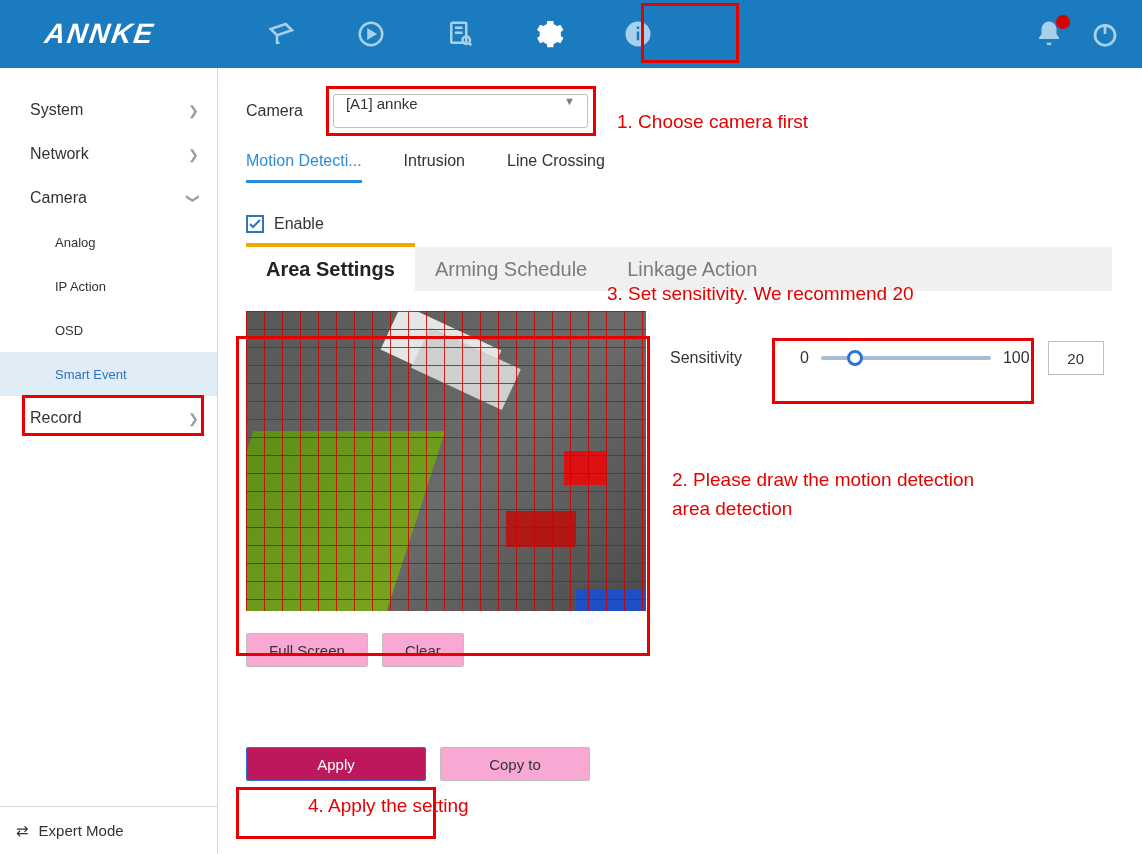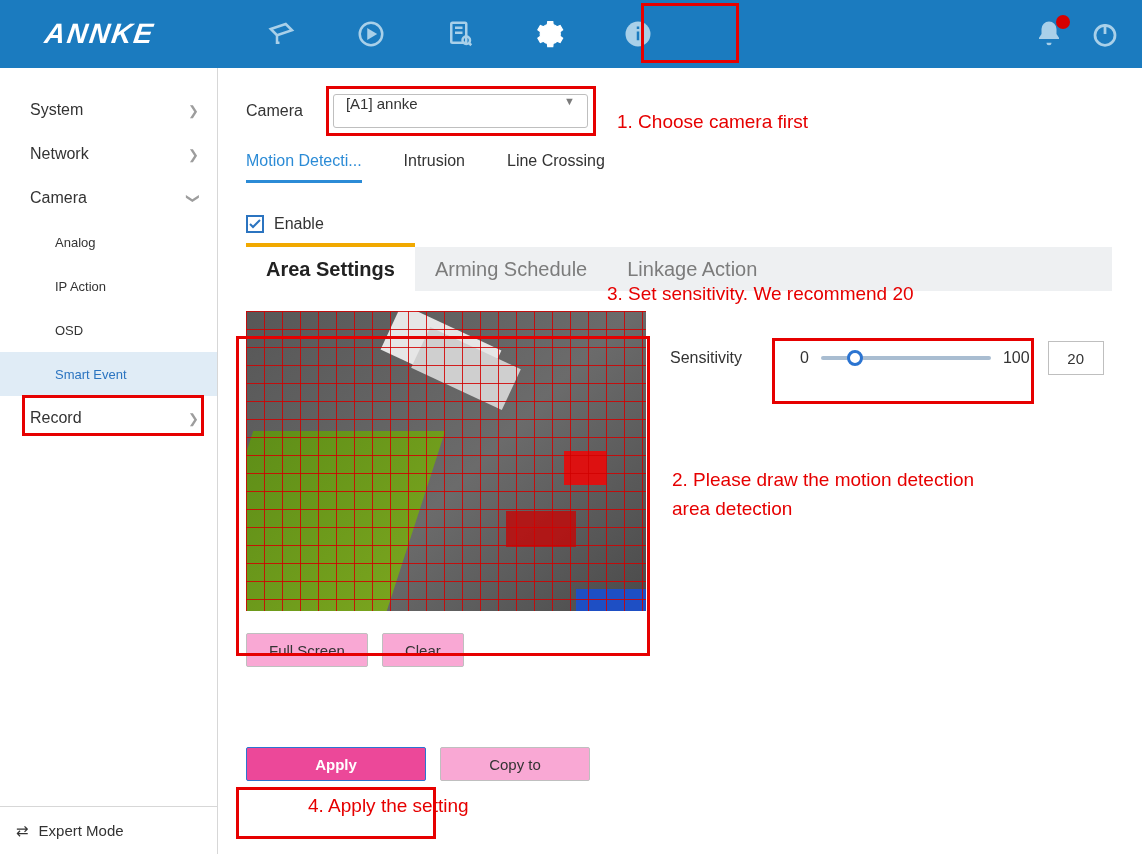--- a/index.html
+++ b/index.html
@@ -141,21 +141,21 @@
       linear-gradient(to bottom, rgba(210,0,0,0.85) 1px, transparent 1px);
     background-size: 18px 18px;
   }
 
   .btnrow { margin-top:22px; display:flex; gap:14px; }
   .btn {
     height:34px; padding:0 22px; border:1px solid #bfbfbf; background:#f9a8d4;
     display:flex; align-items:center; justify-content:center; font-size:15px; color:#333;
     cursor:pointer; border-radius:2px;
   }
-  .btn.primary { background:#ec4899; color:#fff; border-color:#2b74d1; min-width:180px;font-weight:bold; }
+  .btn.primary { background:#be185d; color:#fff; border-color:#2b74d1; min-width:180px; }
   .btn.wide { min-width:150px; }
 
   .sensitivity-block { margin-left:auto; display:flex; align-items:center; gap:18px; padding-top:30px; font-size:16px; }
   .slider {
     position:relative; width:170px; height:4px; background:#a9bdd1; border-radius:2px; cursor:pointer;
   }
   .slider .thumb {
     position:absolute; top:50%; transform:translate(-50%,-50%);
     width:16px; height:16px; border:3px solid #2b74d1; background:#fff; border-radius:50%;
   }

